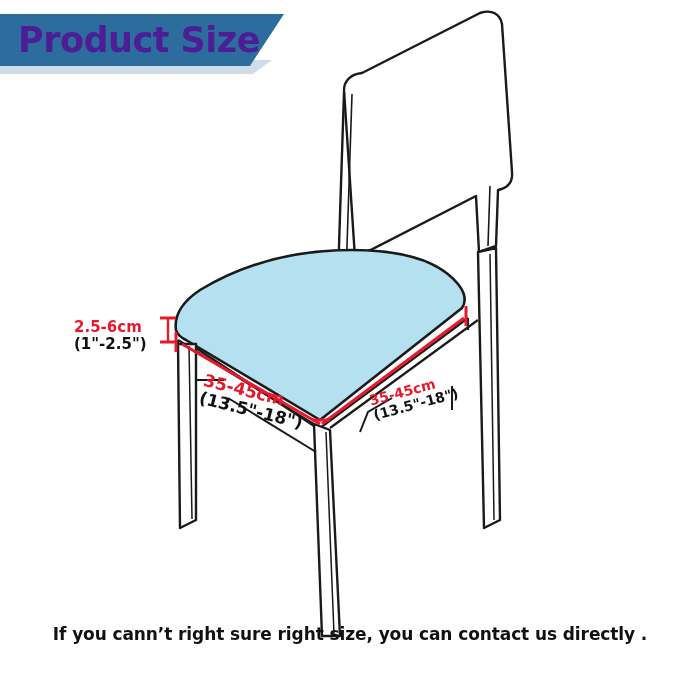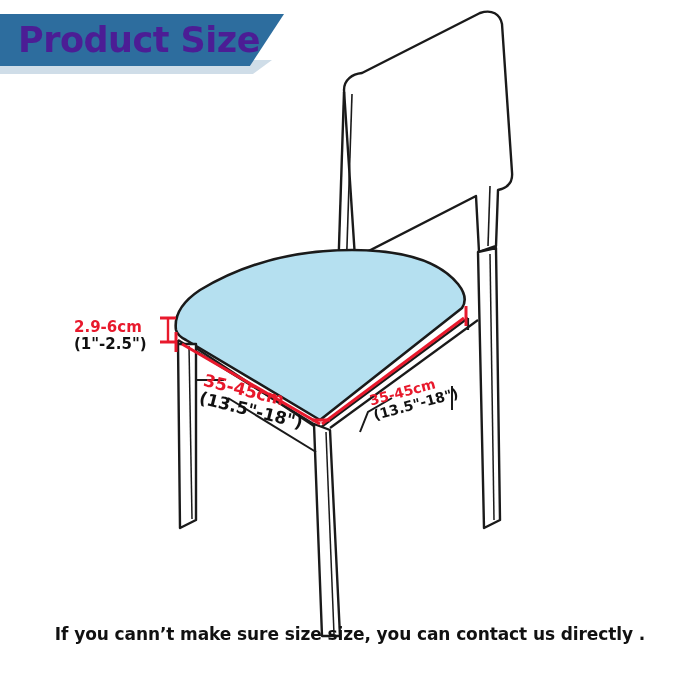--- a/index.html
+++ b/index.html
@@ -216,29 +216,29 @@
 
     <g>
       <path d="M 196 380 L 196 398 M 196 380 L 224 380" fill="none" stroke="#1a1a1a" stroke-width="2"></path>
       <path d="M 228 398 L 316 452" fill="none" stroke="#1a1a1a" stroke-width="2"></path>
       <path d="M 360 432 L 368 412 L 392 398" fill="none" stroke="#1a1a1a" stroke-width="2"></path>
       <path d="M 452 386 L 452 410" fill="none" stroke="#1a1a1a" stroke-width="2"></path>
     </g>
   </svg>
 
   <div class="dim-label" id="label-height">
-    <span class="dim-cm">2.9-6cm</span>
+    <span class="dim-cm">2.5-6cm</span>
     <span class="dim-in">(1"-2.5")</span>
   </div>
 
   <div class="dim-label" id="label-width-left">
     <span class="dim-cm">35-45cm</span>
     <span class="dim-in">(13.5"-18")</span>
   </div>
 
   <div class="dim-label" id="label-width-right">
     <span class="dim-cm">35-45cm</span>
     <span class="dim-in">(13.5"-18")</span>
   </div>
 
-  <div id="caption">If you cann’t make sure size size,  you can contact us directly .</div>
+  <div id="caption">If you cann’t right sure right size,  you can contact us directly .</div>
 
 </div>
 
 </body></html>

